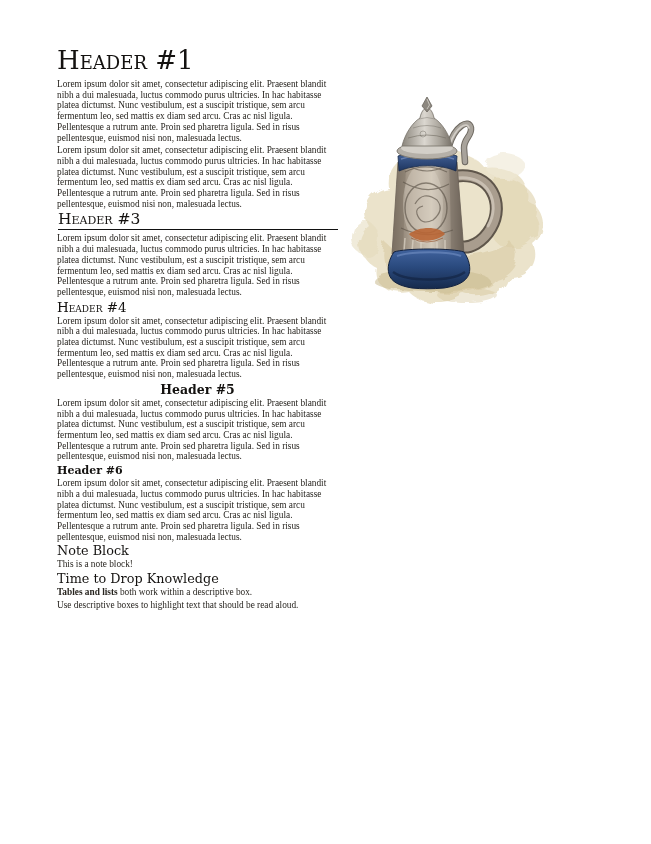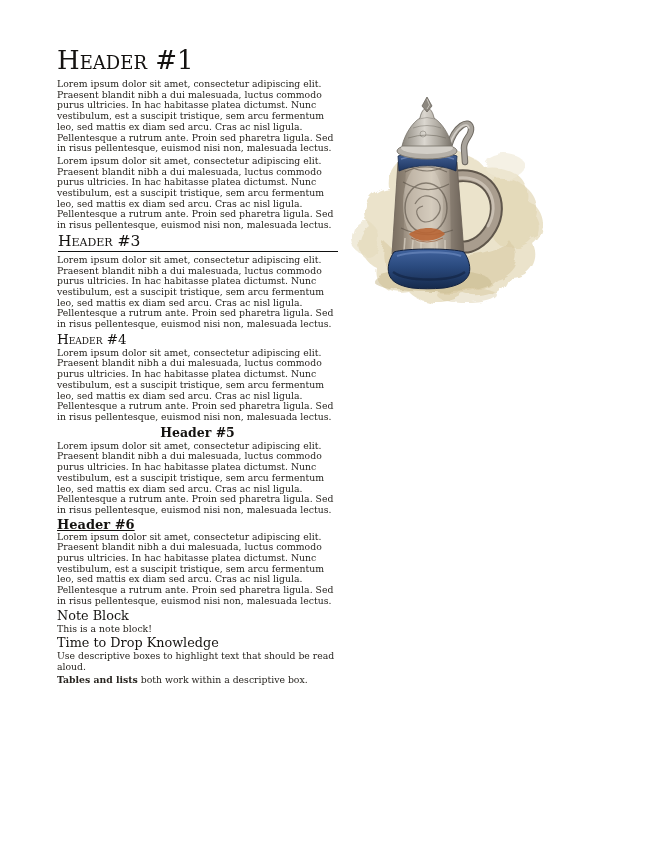--- a/index.html
+++ b/index.html
@@ -7,30 +7,30 @@
     position:relative; width:651px; height:844px;
     background:#ffffff; overflow:hidden;
     font-family:"DejaVu Serif", serif;
   }
   .text-col {
     position:absolute; left:57px; top:46px; width:281px;
     color:#23211e;
   }
   .body-text {
     font-size:9.3px; line-height:10.7px; margin:0 0 2px 0;
-    color:#27241f; text-align:left;
+    color:#27241f; text-align:left;font-family:Liberation Serif, serif;
   }
   .hdr { font-weight:400; color:#141210; }
   .hdr-1 { font-size:26px; line-height:28px; font-variant-caps:small-caps; margin:0 0 5px 0; }
   .hdr-2 { font-size:20px; line-height:22px; font-variant-caps:small-caps; margin:2px 0 2px 0; }
   .hdr-3 { font-size:15.5px; line-height:17px; font-variant-caps:small-caps; margin:2px 0 3px 1px;
            border-bottom:1.5px solid #111; padding-bottom:1px; }
   .hdr-4 { font-size:13.5px; line-height:15px; font-variant-caps:small-caps; margin:2px 0 1px 0; }
   .hdr-5 { font-size:12.5px; line-height:14px; font-weight:700; margin:3px 0 1px 0;text-align:center; }
-  .hdr-6 { font-size:13px; line-height:12px; font-weight:700; margin:3px 0 1px 0;text-decoration:underline; }
+  .hdr-6 { font-size:11px; line-height:12px; font-weight:700; margin:3px 0 1px 0; }
   .block-title { font-size:12.8px; line-height:14px; font-weight:400; color:#141210; margin:2px 0 1px 0; }
   .bold-lead { font-weight:700; }
   .art { position:absolute; left:345px; top:92px; width:235px; height:222px; }
 </style>
 </head>
 <body>
 
 <div class="page">
 
   <div class="text-col">
@@ -64,22 +64,22 @@
       <p class="body-text">Lorem ipsum dolor sit amet, consectetur adipiscing elit. Praesent blandit nibh a dui malesuada, luctus commodo purus ultricies. In hac habitasse platea dictumst. Nunc vestibulum, est a suscipit tristique, sem arcu fermentum leo, sed mattis ex diam sed arcu. Cras ac nisl ligula. Pellentesque a rutrum ante. Proin sed pharetra ligula. Sed in risus pellentesque, euismod nisi non, malesuada lectus.</p>
     </section>
 
     <section>
       <div class="block-title">Note Block</div>
       <p class="body-text">This is a note block!</p>
     </section>
 
     <section>
       <div class="block-title">Time to Drop Knowledge</div>
+      <p class="body-text"><span class="bold-lead">Tables and lists</span><span> both work within a descriptive box.</span></p>
       <p class="body-text">Use descriptive boxes to highlight text that should be read aloud.</p>
-      <p class="body-text"><span class="bold-lead">Tables and lists</span><span> both work within a descriptive box.</span></p>
     </section>
 
   </div>
 
   <div class="art">
     <svg width="235" height="222" viewBox="0 0 235 222" xmlns="http://www.w3.org/2000/svg">
       <defs>
         <filter id="wc" x="-15%" y="-15%" width="130%" height="130%">
           <feTurbulence type="fractalNoise" baseFrequency="0.045" numOctaves="3" seed="8" result="n"></feTurbulence>
           <feDisplacementMap in="SourceGraphic" in2="n" scale="12"></feDisplacementMap>

